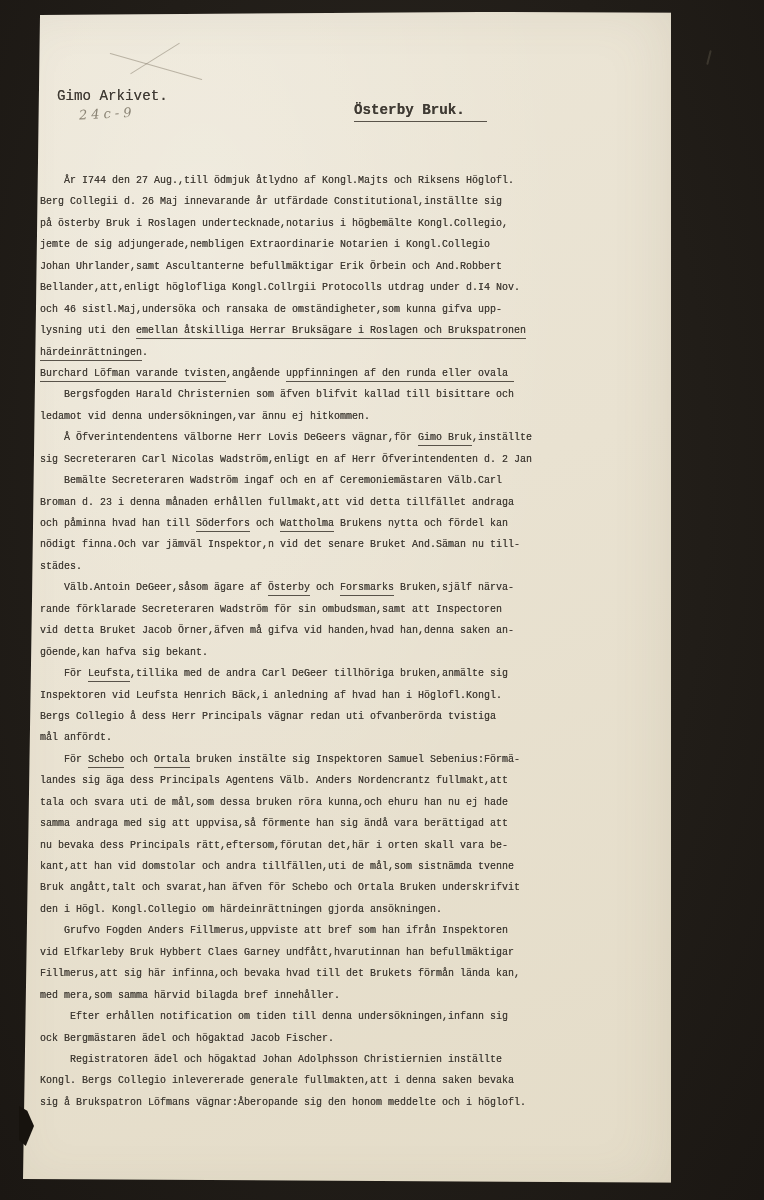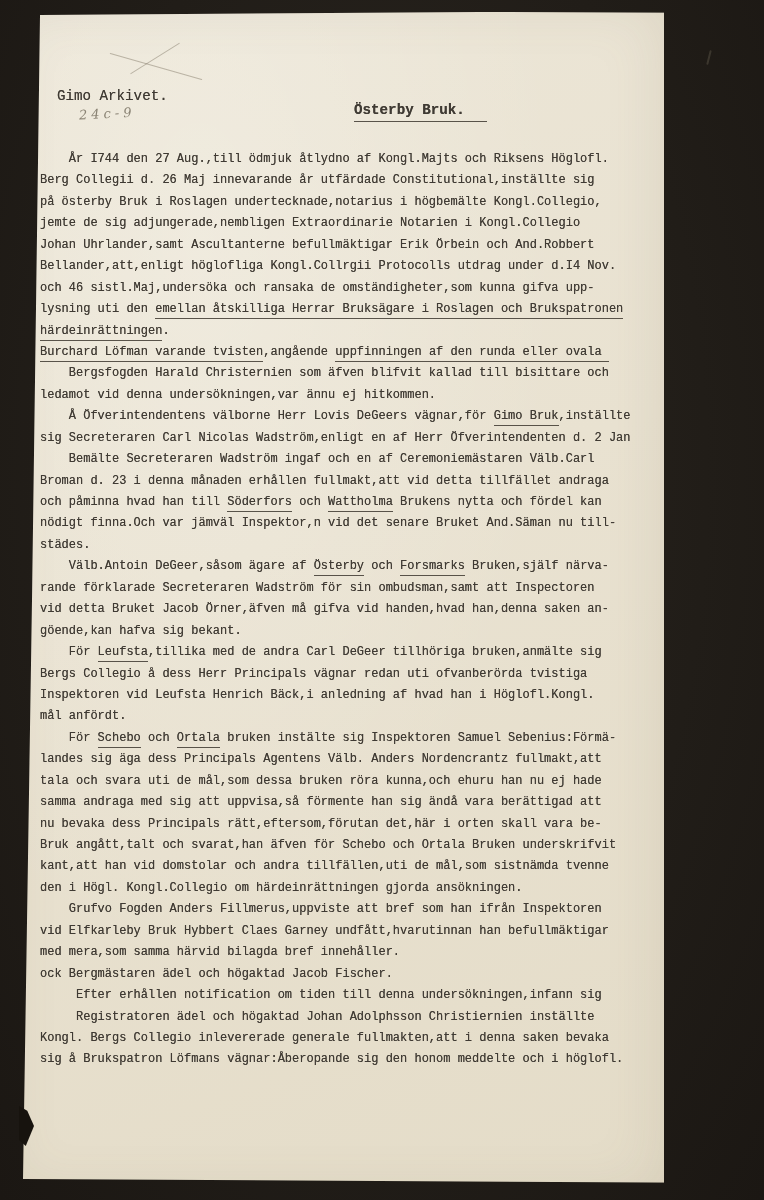--- a/index.html
+++ b/index.html
@@ -8,28 +8,29 @@
     background:radial-gradient(ellipse at 50% 40%, #2a251f 0%, #211d18 60%, #1b1713 100%);
     font-family:"Liberation Mono","DejaVu Sans Mono",monospace;
   }
   .paper{
     position:absolute;left:0;top:0;width:664px;height:1200px;
     background:
       radial-gradient(ellipse at 30% 20%, rgba(255,255,252,0.25) 0%, rgba(255,255,252,0) 55%),
       linear-gradient(160deg,#ece6d7 0%,#e9e2d1 45%,#e4dcc8 100%);
     clip-path:polygon(40px 15px, 480px 12px, 741px 13px, 748px 620px, 753px 1183px, 380px 1181px, 23px 1179px, 32px 600px);
     box-shadow:inset 0 0 60px rgba(120,105,80,0.14);
+    padding-left:7px;
   }
   .ink{color:#3f3a33;text-shadow:0 0 0.4px rgba(63,58,51,0.75);}
   .header-label{
     position:absolute;font-size:14.2px;white-space:pre;
   }
   .doc-body{
-    position:absolute;left:40px;top:149px;width:706px;
-    font-size:12px;line-height:21.45px;
+    position:absolute;left:40px;top:170px;width:706px;
+    font-size:10px;line-height:21.45px;
   }
   .line{white-space:pre;height:21.45px;}
   .u{border-bottom:1.4px solid rgba(62,56,48,0.85);padding-bottom:2px;}
   .title-underline{border-bottom:1.4px solid rgba(62,56,48,0.85);padding-bottom:3px;padding-right:22px;}
   .handwritten{
     position:absolute;left:79px;top:106px;
     font-family:"DejaVu Serif",serif;font-style:italic;
     font-size:13px;color:#8a8374;letter-spacing:4px;
     transform:rotate(-3deg);
   }
@@ -82,35 +83,36 @@
       <div class="line"><span>    Bemälte Secreteraren Wadström ingaf och en af Ceremoniemästaren Välb.Carl</span></div>
       <div class="line"><span>Broman d. 23 i denna månaden erhållen fullmakt,att vid detta tillfället andraga</span></div>
       <div class="line"><span>och påminna hvad han till </span><span class="u">Söderfors</span><span> och </span><span class="u">Wattholma</span><span> Brukens nytta och fördel kan</span></div>
       <div class="line"><span>nödigt finna.Och var jämväl Inspektor,n vid det senare Bruket And.Säman nu till-</span></div>
       <div class="line"><span>städes.</span></div>
       <div class="line"><span>    Välb.Antoin DeGeer,såsom ägare af </span><span class="u">Österby</span><span> och </span><span class="u">Forsmarks</span><span> Bruken,själf närva-</span></div>
       <div class="line"><span>rande förklarade Secreteraren Wadström för sin ombudsman,samt att Inspectoren</span></div>
       <div class="line"><span>vid detta Bruket Jacob Örner,äfven må gifva vid handen,hvad han,denna saken an-</span></div>
       <div class="line"><span>göende,kan hafva sig bekant.</span></div>
       <div class="line"><span>    För </span><span class="u">Leufsta</span><span>,tillika med de andra Carl DeGeer tillhöriga bruken,anmälte sig</span></div>
+      <div class="line"><span>Inspektoren vid Leufsta Henrich Bäck,i anledning af hvad han i Höglofl.Kongl.</span></div>
       <div class="line"><span>Bergs Collegio å dess Herr Principals vägnar redan uti ofvanberörda tvistiga</span></div>
-      <div class="line"><span>Inspektoren vid Leufsta Henrich Bäck,i anledning af hvad han i Höglofl.Kongl.</span></div>
       <div class="line"><span>mål anfördt.</span></div>
       <div class="line"><span>    För </span><span class="u">Schebo</span><span> och </span><span class="u">Ortala</span><span> bruken instälte sig Inspektoren Samuel Sebenius:Förmä-</span></div>
       <div class="line"><span>landes sig äga dess Principals Agentens Välb. Anders Nordencrantz fullmakt,att</span></div>
       <div class="line"><span>tala och svara uti de mål,som dessa bruken röra kunna,och ehuru han nu ej hade</span></div>
       <div class="line"><span>samma andraga med sig att uppvisa,så förmente han sig ändå vara berättigad att</span></div>
       <div class="line"><span>nu bevaka dess Principals rätt,eftersom,förutan det,här i orten skall vara be-</span></div>
+      <div class="line"><span>kant,att han vid domstolar och andra tillfällen,uti de mål,som sistnämda tvenne</span></div>
       <div class="line"><span>Bruk angått,talt och svarat,han äfven för Schebo och Ortala Bruken underskrifvit</span></div>
-      <div class="line"><span>kant,att han vid domstolar och andra tillfällen,uti de mål,som sistnämda tvenne</span></div>
       <div class="line"><span>den i Högl. Kongl.Collegio om härdeinrättningen gjorda ansökningen.</span></div>
       <div class="line"><span>    Grufvo Fogden Anders Fillmerus,uppviste att bref som han ifrån Inspektoren</span></div>
       <div class="line"><span>vid Elfkarleby Bruk Hybbert Claes Garney undfått,hvarutinnan han befullmäktigar</span></div>
+      <div class="line"><span>Fillmerus,att sig här infinna,och bevaka hvad till det Brukets förmån lända kan,</span></div>
       <div class="line"><span>med mera,som samma härvid bilagda bref innehåller.</span></div>
+      <div class="line"><span>     Efter erhållen notification om tiden till denna undersökningen,infann sig</span></div>
       <div class="line"><span>ock Bergmästaren ädel och högaktad Jacob Fischer.</span></div>
-      <div class="line"><span>     Efter erhållen notification om tiden till denna undersökningen,infann sig</span></div>
       <div class="line"><span>     Registratoren ädel och högaktad Johan Adolphsson Christiernien inställte</span></div>
       <div class="line"><span>Kongl. Bergs Collegio inlevererade generale fullmakten,att i denna saken bevaka</span></div>
       <div class="line"><span>sig å Brukspatron Löfmans vägnar:Åberopande sig den honom meddelte och i höglofl.</span></div>
     </div>
 </div>
 
 <div class="paper-tear"></div>
 
 </body></html>

